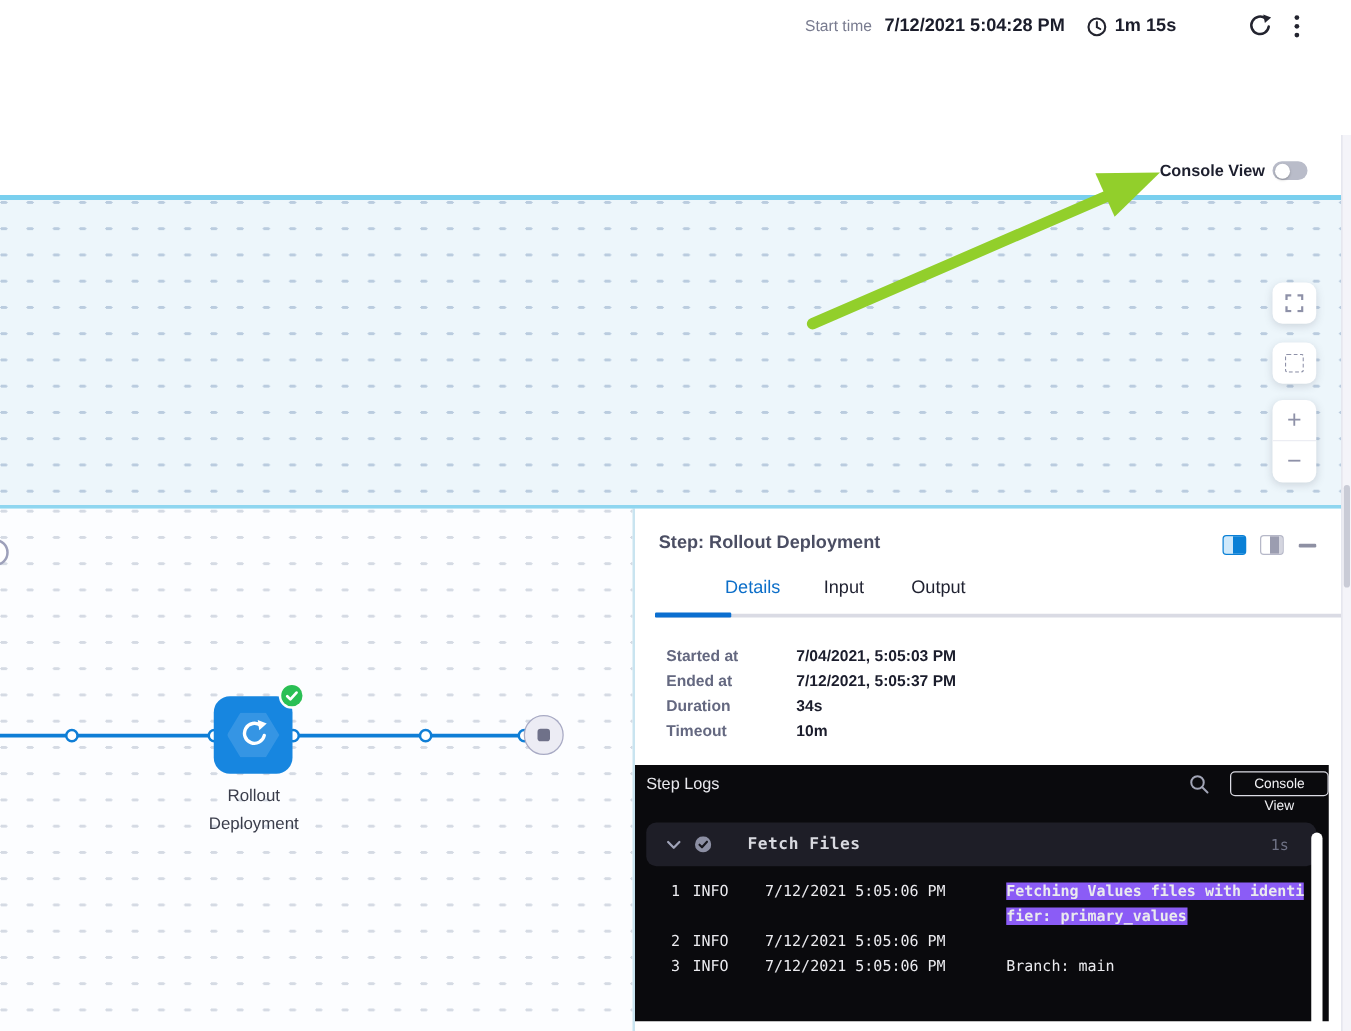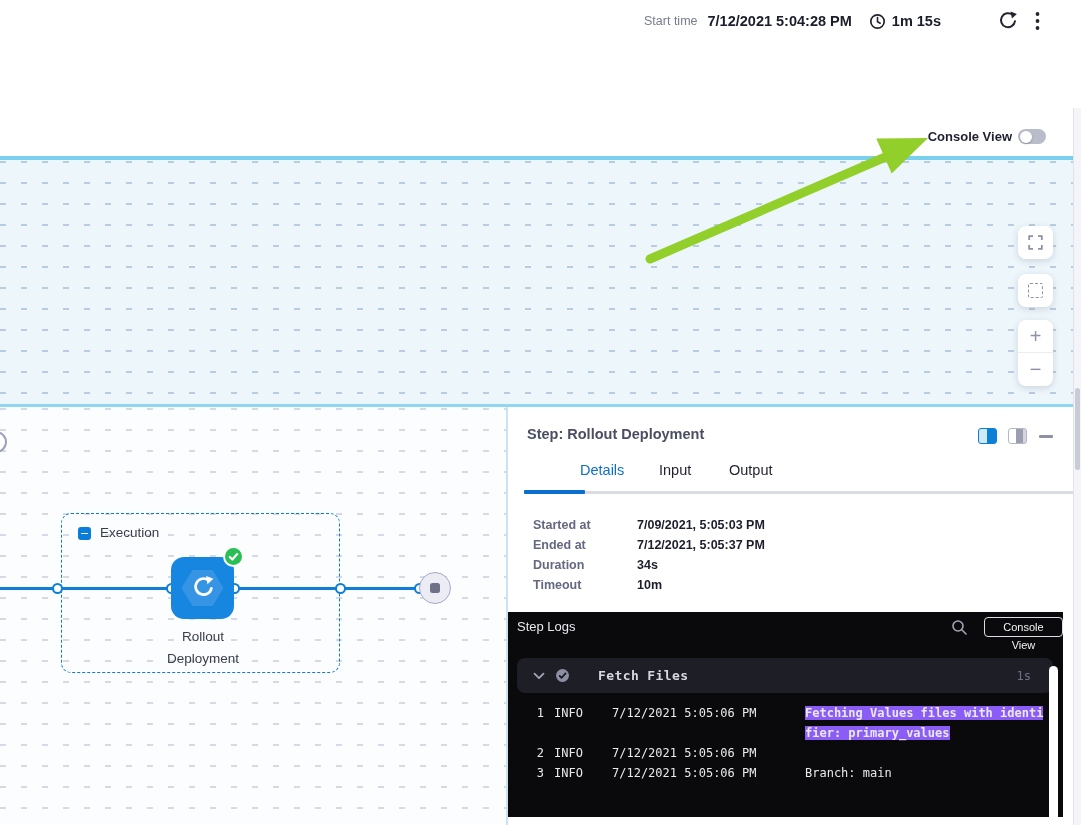--- a/index.html
+++ b/index.html
@@ -166,24 +166,20 @@
   </div>
 
   <svg class="abs arrow-svg" width="300" height="148" viewBox="0 0 300 148">
     <line x1="10" y1="135" x2="250" y2="31" stroke="#92cf2b" stroke-width="9" stroke-linecap="round"></line>
     <polygon points="288,14 251.7,49.4 236.3,14.6" fill="#92cf2b"></polygon>
   </svg>
 
   <div class="abs canvas-bottom">
     <div class="abs ppartial"></div>
     <div class="abs pline"></div>
-    <div class="abs pgroup">
-      <span class="pchip"></span>
-      <span class="pgroup-label">Execution</span>
-    </div>
     <div class="abs pdot" style="left:51.5px;top:176px;"></div>
     <div class="abs pdot" style="left:165.5px;top:176px;"></div>
     <div class="abs pdot" style="left:228.5px;top:176px;"></div>
     <div class="abs pdot" style="left:334.5px;top:176px;"></div>
     <div class="abs pnode">
       <svg width="26" height="26" viewBox="0 0 26 26" style="position:relative">
         <path d="M18.6 5.4 A8 8 0 1 0 21.4 13.4" fill="none" stroke="#fff" stroke-width="2.7" stroke-linecap="round"></path>
         <polygon points="16.2,1.0 23.4,3.8 17.4,9.2" fill="#fff"></polygon>
       </svg>
     </div>
@@ -206,21 +202,21 @@
     <span class="ico-split-gray"></span>
     <span class="ico-min"></span>
 
     <span class="tab t0">Details</span>
     <span class="tab t1">Input</span>
     <span class="tab t2">Output</span>
     <div class="tab-sep"></div>
     <div class="tab-underline"></div>
 
     <span class="dlabel" style="top:111px;">Started at</span>
-    <span class="dvalue" style="top:111px;">7/09/2021, 5:05:03 PM</span>
+    <span class="dvalue" style="top:111px;">7/04/2021, 5:05:03 PM</span>
     <span class="dlabel" style="top:131px;">Ended at</span>
     <span class="dvalue" style="top:131px;">7/12/2021, 5:05:37 PM</span>
     <span class="dlabel" style="top:151px;">Duration</span>
     <span class="dvalue" style="top:151px;">34s</span>
     <span class="dlabel" style="top:171px;">Timeout</span>
     <span class="dvalue" style="top:171px;">10m</span>
 
     <div class="logs">
       <span class="logs-title">Step Logs</span>
       <span class="search-btn">

